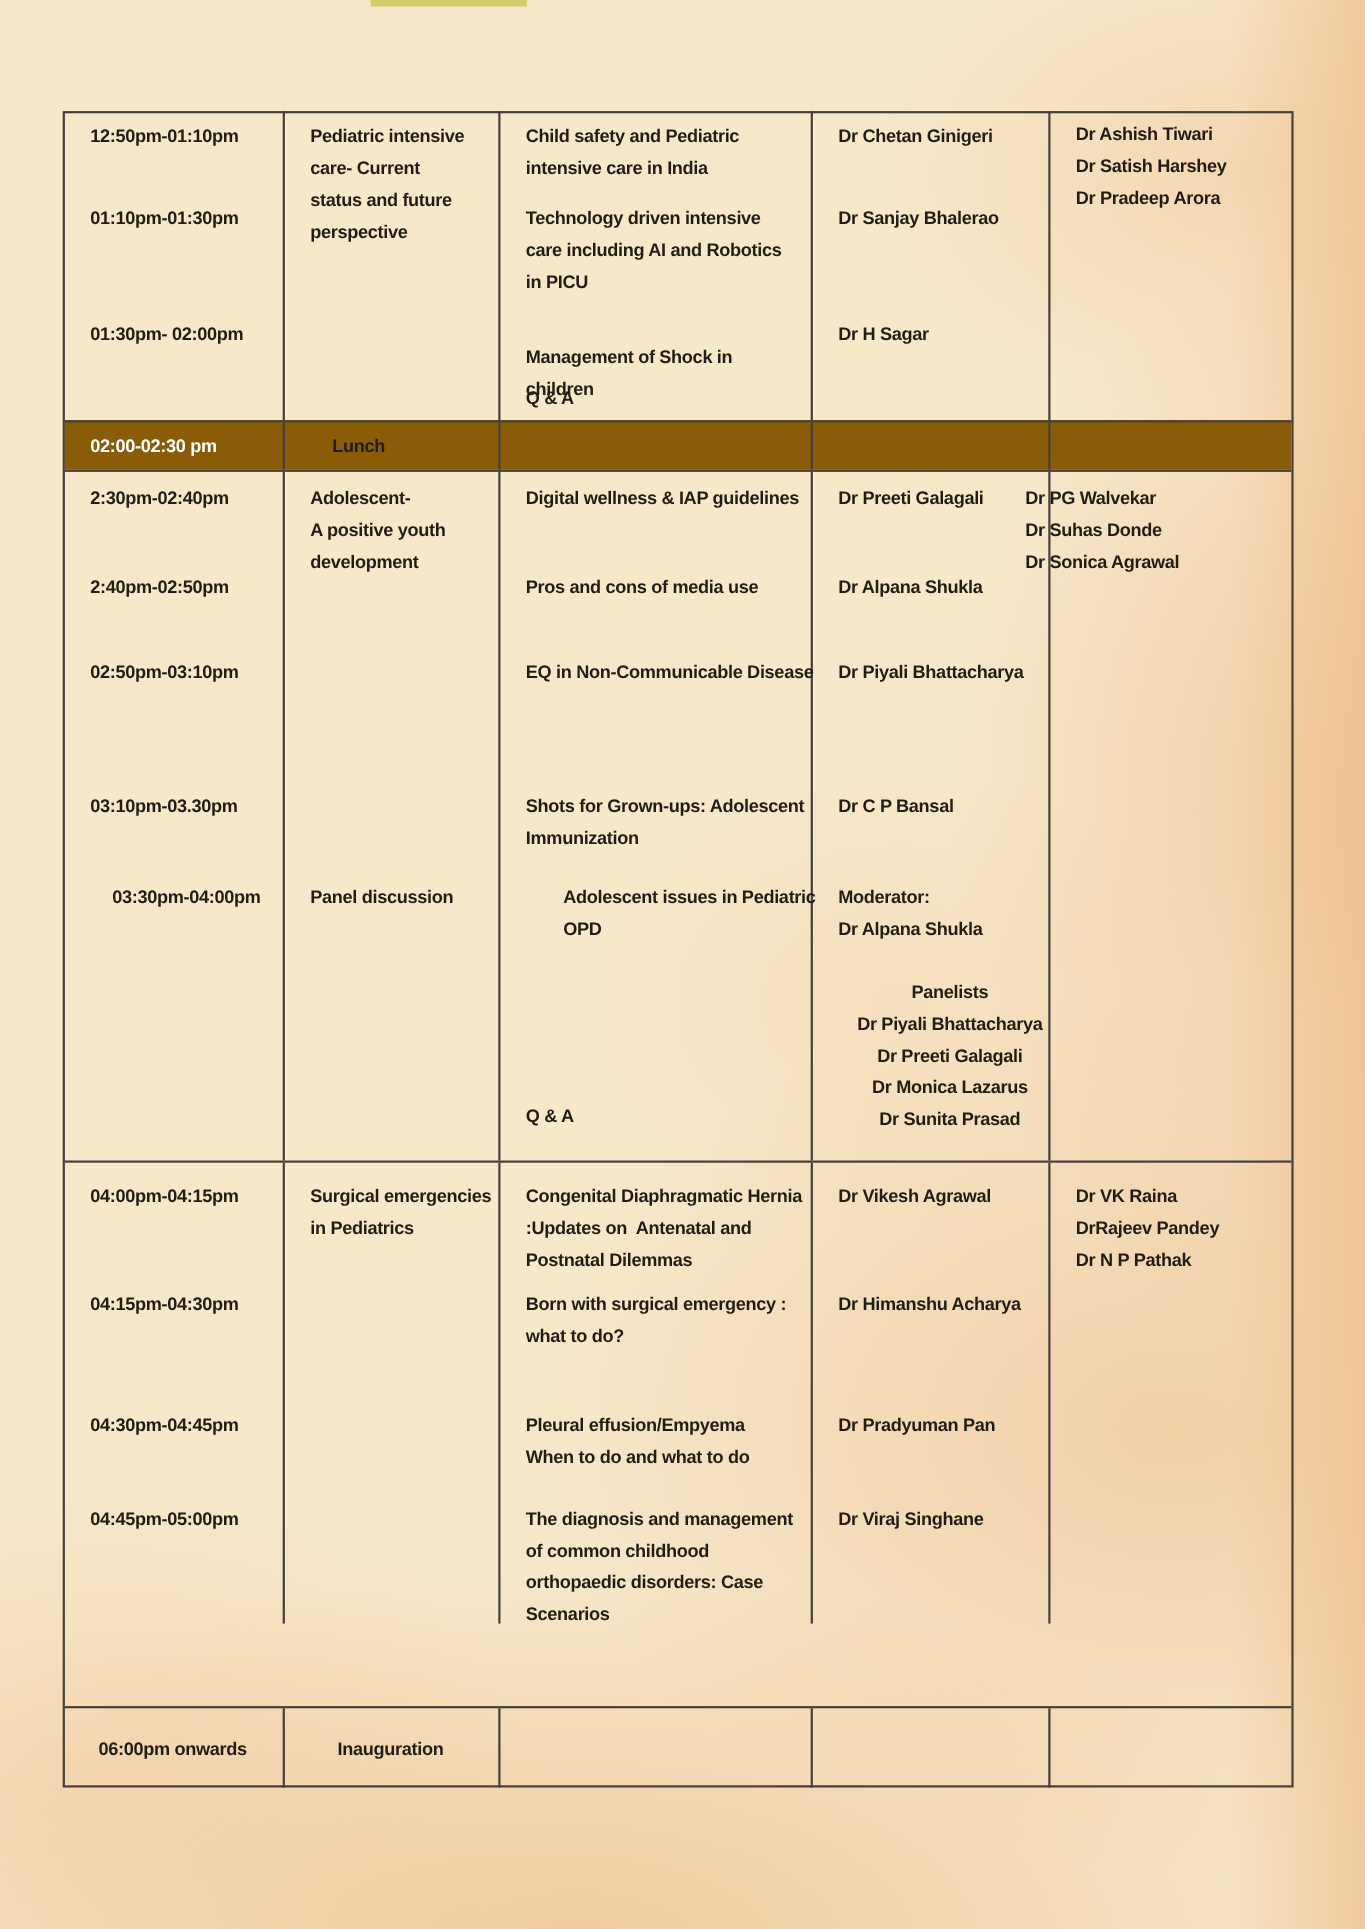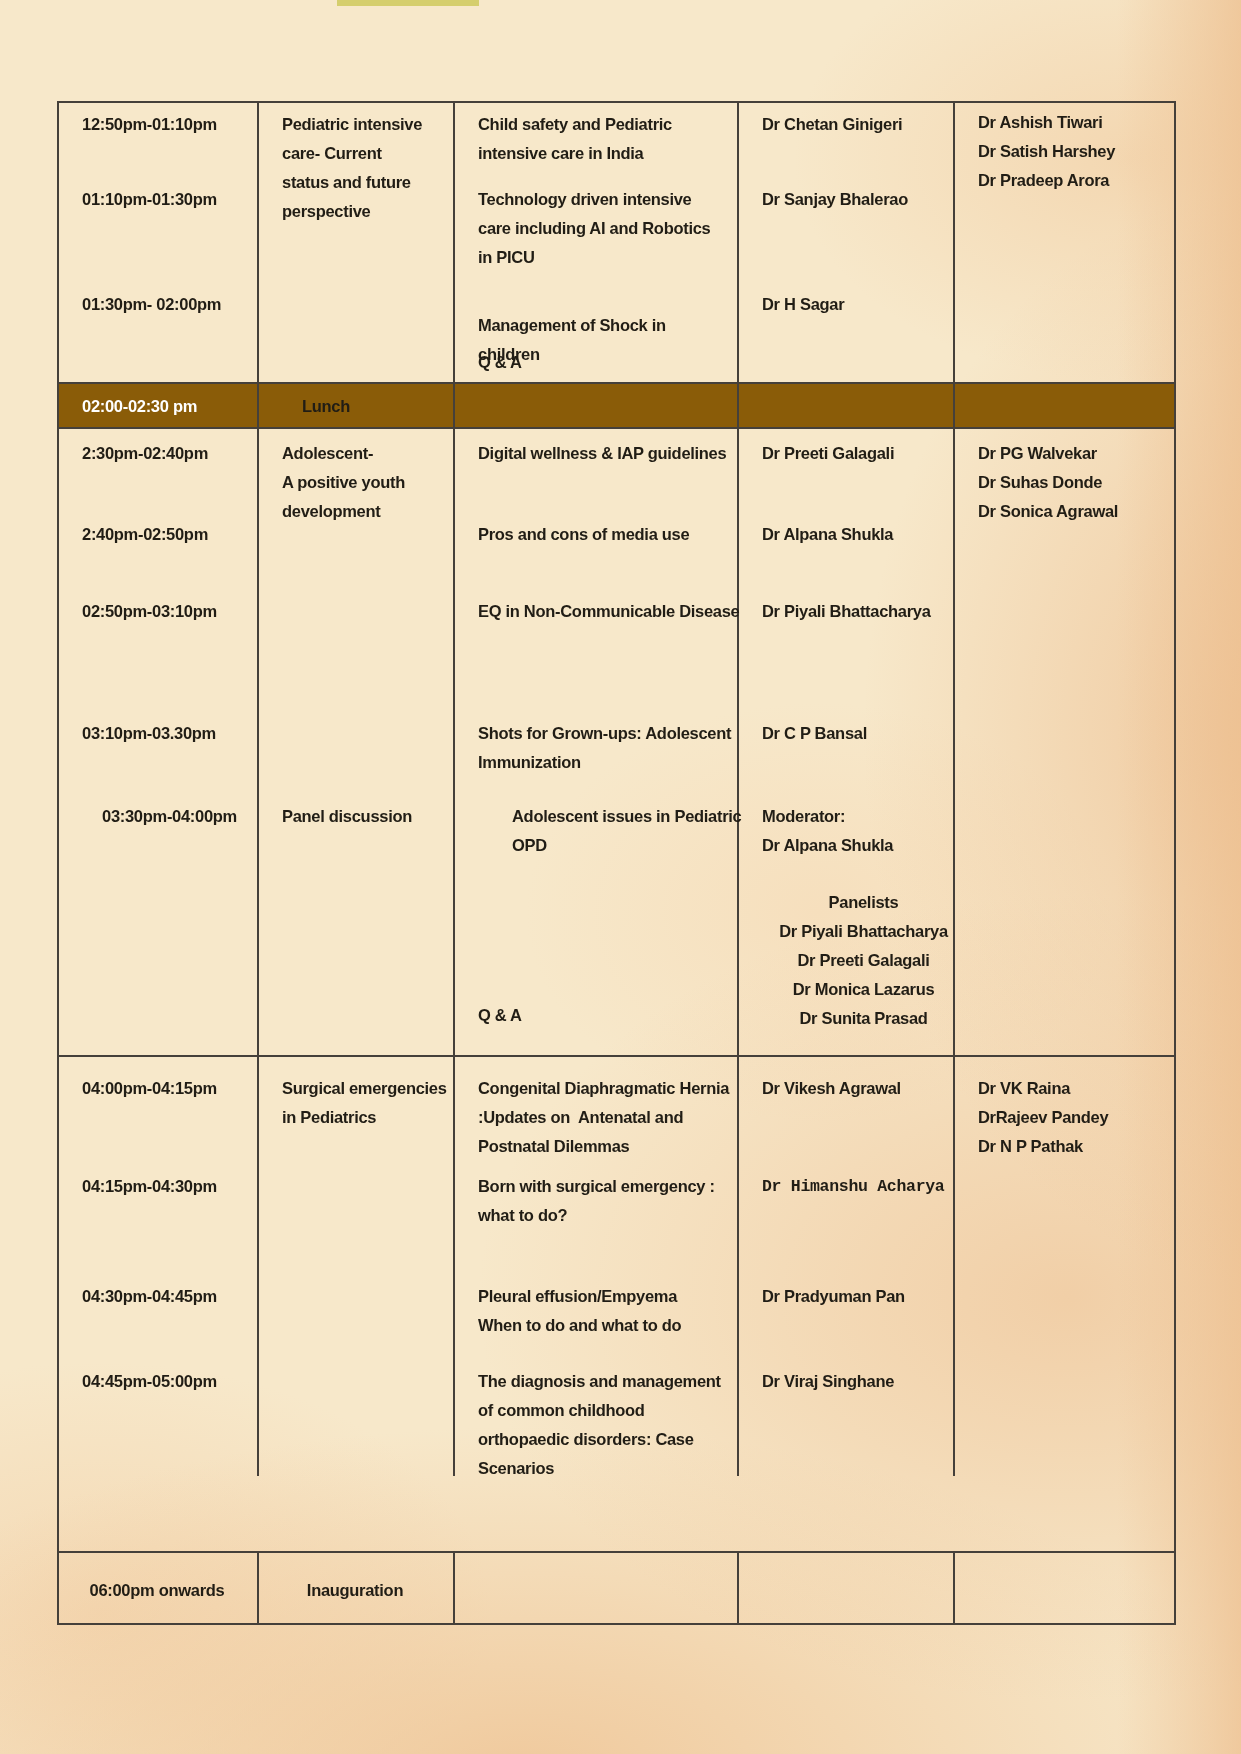--- a/index.html
+++ b/index.html
@@ -176,21 +176,21 @@
         <div class="line">Moderator:</div>
         <div class="line">Dr Alpana Shukla</div>
       </div>
       <div class="block" style="left: 678px; width: 228px; top: 459px; text-align: center;">
         <div class="line">Panelists</div>
         <div class="line">Dr Piyali Bhattacharya</div>
         <div class="line">Dr Preeti Galagali</div>
         <div class="line">Dr Monica Lazarus</div>
         <div class="line">Dr Sunita Prasad</div>
       </div>
-      <div class="block" style="left: 894px; width: 239px; top: 10px;">
+      <div class="block" style="left: 848px; width: 239px; top: 10px;">
         <div class="line">Dr PG Walvekar</div>
         <div class="line">Dr Suhas Donde</div>
         <div class="line">Dr Sonica Agrawal</div>
       </div>
     </div>
     <div class="section" style="top: 952px; height: 421px;">
       <div class="vline" style="left: 198px;"></div>
       <div class="vline" style="left: 394px;"></div>
       <div class="vline" style="left: 678px;"></div>
       <div class="vline" style="left: 894px;"></div>
@@ -225,21 +225,21 @@
       </div>
       <div class="block" style="left: 394px; width: 284px; top: 310px;">
         <div class="line">The diagnosis and management</div>
         <div class="line">of common childhood</div>
         <div class="line">orthopaedic disorders: Case</div>
         <div class="line">Scenarios</div>
       </div>
       <div class="block" style="left: 678px; width: 216px; top: 17px;">
         <div class="line">Dr Vikesh Agrawal</div>
       </div>
-      <div class="block" style="left: 678px; width: 236px; top: 115px; font-family: Liberation Mono, monospace;">
+      <div class="block" style="left: 678px; width: 236px; top: 115px;">
         <div class="line">Dr Himanshu Acharya</div>
       </div>
       <div class="block" style="left: 678px; width: 216px; top: 225px;">
         <div class="line">Dr Pradyuman Pan</div>
       </div>
       <div class="block" style="left: 678px; width: 216px; top: 310px;">
         <div class="line">Dr Viraj Singhane</div>
       </div>
       <div class="block" style="left: 894px; width: 223px; top: 17px;">
         <div class="line">Dr VK Raina</div>

